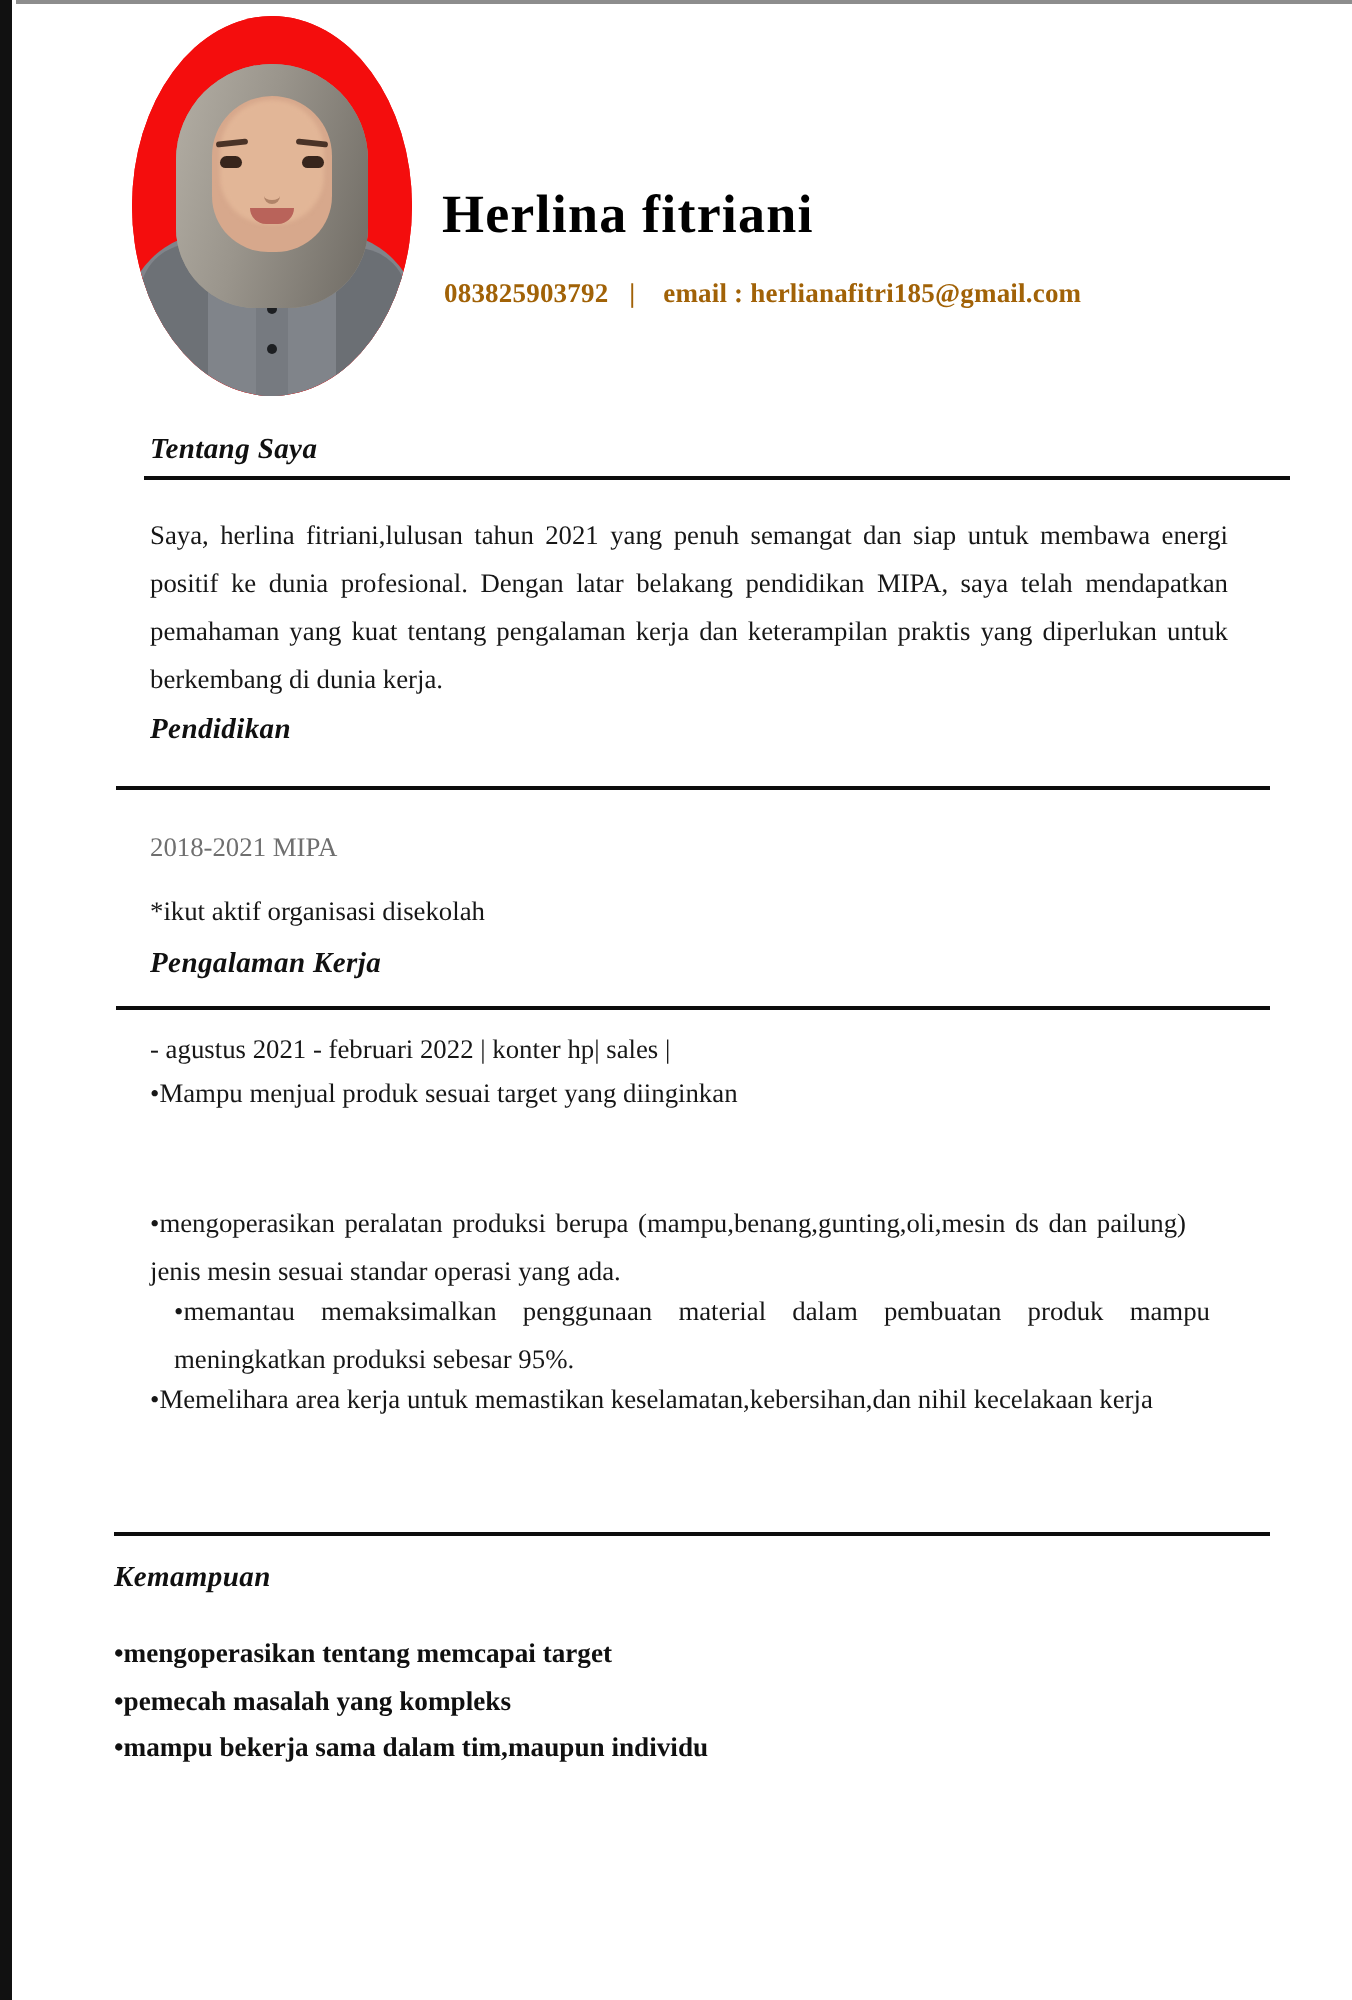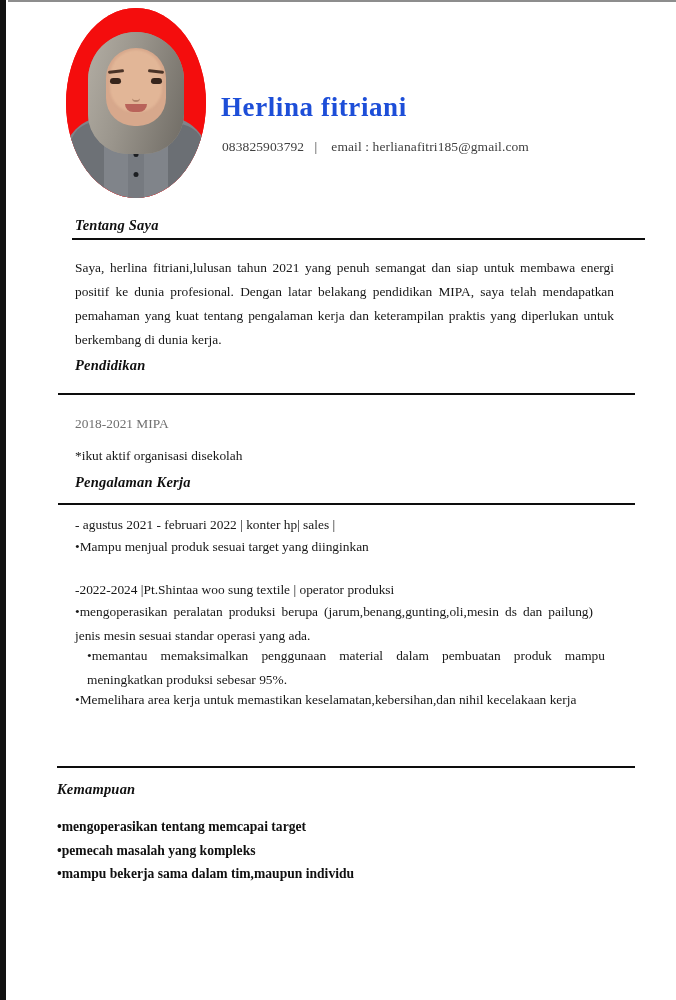--- a/index.html
+++ b/index.html
@@ -209,31 +209,32 @@
     border-radius: 0 0 12px 12px;
   }
 
   .name {
     position: absolute;
     left: 221px;
     top: 92px;
     font-size: 27px;
     font-weight: bold;
     letter-spacing: 0.6px;
-    color: #1d4ed8;
+    color: #000000;
     font-family: "Liberation Serif", "DejaVu Serif", serif;
   }
   .contact {
     position: absolute;
     left: 222px;
     top: 139px;
     font-size: 13.5px;
-    color: #404040;
+    color: #a16207;
     letter-spacing: 0.1px;
     white-space: pre;
+    font-weight: bold;
   }
 
   
   .sec-title {
     position: absolute;
     font-weight: bold;
     font-size: 14.5px;
     color: #101010;
     letter-spacing: 0.2px;
     font-style: italic;
@@ -342,22 +343,21 @@
   <div class="rule" id="pendidikan-rule"></div>
   <div class="plain-line muted" id="edu-year">2018-2021 MIPA</div>
   <div class="plain-line" id="edu-note">*ikut aktif organisasi disekolah</div>
 
   <div class="sec-title" id="pengalaman-title">Pengalaman Kerja</div>
   <div class="rule" id="pengalaman-rule"></div>
 
   <div class="plain-line" id="job1-head">- agustus 2021 - februari 2022 | konter hp| sales |</div>
   <div class="plain-line" id="job1-b1">•Mampu menjual produk sesuai target yang diinginkan</div>
 
-  <div class="plain-line" id="job2-head">-2022-2024 |Pt.Shintaa woo sung textile | operator produksi</div>
-  <div class="body-text" id="job2-b1">•mengoperasikan peralatan produksi berupa (jarum,benang,gunting,oli,mesin ds dan pailung) jenis mesin sesuai standar operasi yang ada.</div>
+  <div class="body-text" id="job2-b1">•mengoperasikan peralatan produksi berupa (mampu,benang,gunting,oli,mesin ds dan pailung) jenis mesin sesuai standar operasi yang ada.</div>
   <div class="body-text" id="job2-b2">•memantau memaksimalkan penggunaan material dalam pembuatan produk mampu meningkatkan produksi sebesar 95%.</div>
   <div class="body-text" id="job2-b3">•Memelihara area kerja untuk memastikan keselamatan,kebersihan,dan nihil kecelakaan kerja</div>
 
   <div class="rule" id="kemampuan-rule"></div>
   <div class="sec-title" id="kemampuan-title">Kemampuan</div>
   <div class="bold-line" id="skill-1">•mengoperasikan tentang memcapai target</div>
   <div class="bold-line" id="skill-2">•pemecah masalah yang kompleks</div>
   <div class="bold-line" id="skill-3">•mampu bekerja sama dalam tim,maupun individu</div>
 
 </div>

